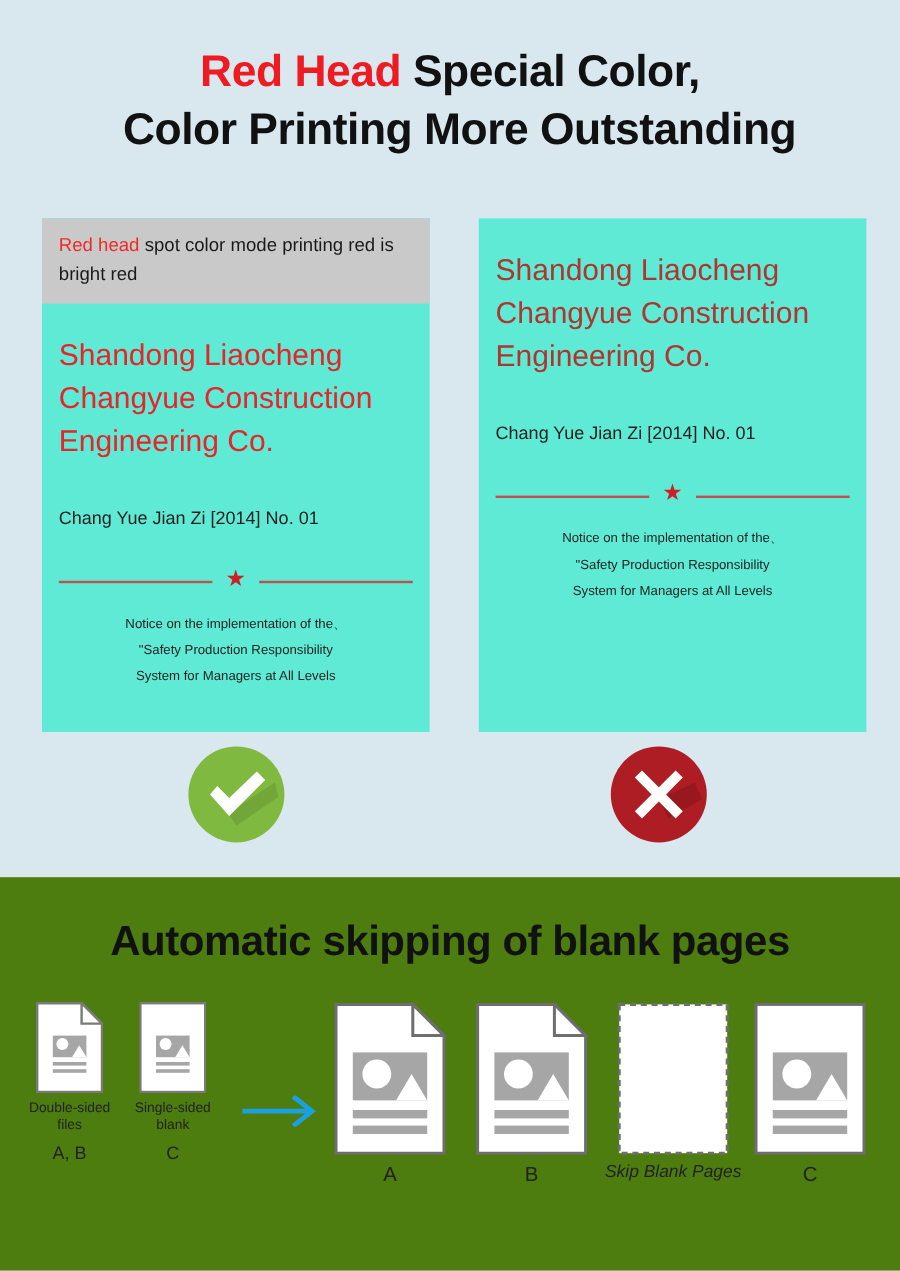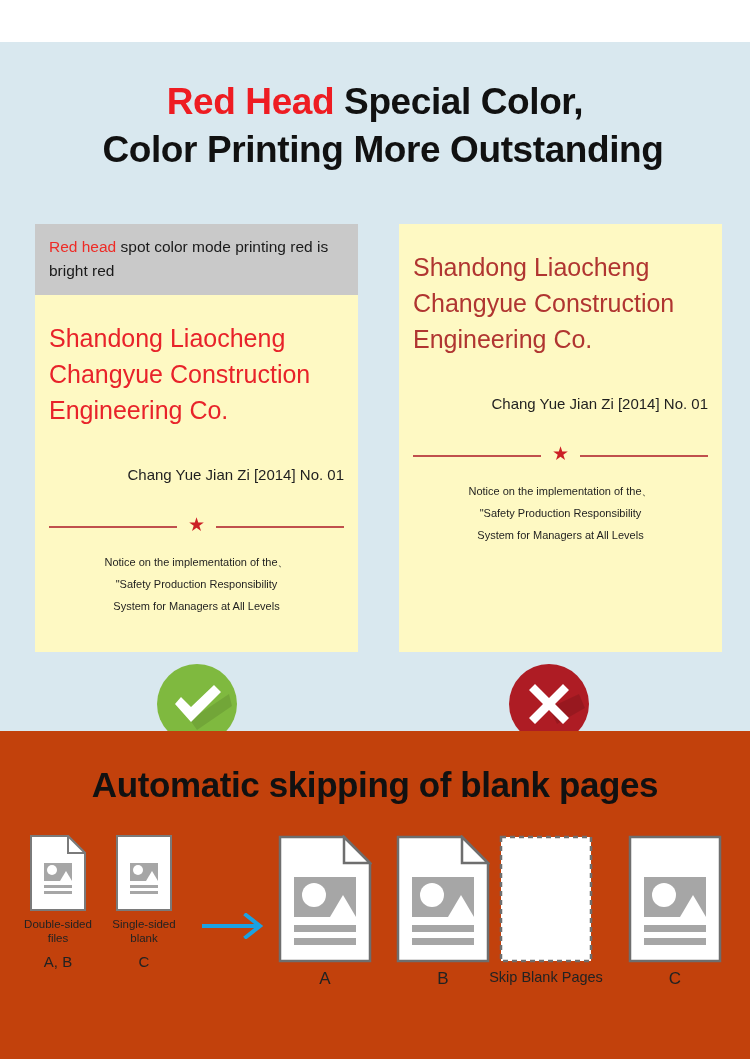--- a/index.html
+++ b/index.html
@@ -20,21 +20,20 @@
   }
 
   
   .top-section {
     position: absolute;
     left: 0;
     top: 0;
     width: 750px;
     height: 792px;
     background: #d9e8ef;
-    margin-top: 42px;
   }
   .headline {
     position: absolute;
     left: 0;
     top: 36px;
     width: 750px;
     text-align: center;
     font-size: 37px;
     font-weight: bold;
     line-height: 48px;
@@ -48,21 +47,21 @@
     display: block;
     padding-left: 16px;
   }
 
   
   .card {
     position: absolute;
     top: 182px;
     width: 323px;
     height: 428px;
-    background: #fef9c3;
+    background: #5eead4;
   }
   .card-left  { left: 35px; }
   .card-right { left: 399px; }
 
   .card-caption {
     background: #c9c9c9;
     padding: 11px 14px 12px 14px;
     font-size: 15.5px;
     line-height: 24px;
     color: #1a1a1a;
@@ -83,21 +82,21 @@
     margin: 0;
     padding-top: 25px;
     font-size: 25px;
     line-height: 36px;
     font-weight: normal;
   }
   .doc-title.bright { color: #e8232a; }
   .doc-title.dark   { color: #b03531; }
 
   .doc-number {
-    text-align: right;
+    text-align: left;
     font-size: 15px;
     color: #1f1f1f;
     margin-top: 38px;
   }
 
   .doc-divider {
     position: relative;
     margin-top: 36px;
     height: 16px;
   }
@@ -140,21 +139,21 @@
   .badge-bad { left: 509px; background: #ae1c24; }
   .badge svg { display: block; }
 
   
   .bottom-section {
     position: absolute;
     left: 0;
     top: 731px;
     width: 750px;
     height: 328px;
-    background: #c2410c;
+    background: #4d7c0f;
   }
   .subheadline {
     position: absolute;
     left: 0;
     top: 34px;
     width: 750px;
     text-align: center;
     font-size: 35px;
     font-weight: bold;
     color: #111111;
@@ -198,21 +197,21 @@
     height: 26px;
   }
 
   .out-group {
     position: absolute;
     top: 0;
     text-align: center;
   }
   .out-a { left: 278px; width: 94px; }
   .out-b { left: 396px; width: 94px; }
-  .out-skip { left: 485px; width: 122px; }
+  .out-skip { left: 500px; width: 122px; font-style: italic; }
   .out-c { left: 628px; width: 94px; }
 
   .out-label {
     font-size: 17px;
     color: #222222;
     margin-top: 6px;
   }
   .out-label.small {
     font-size: 14.5px;
   }

